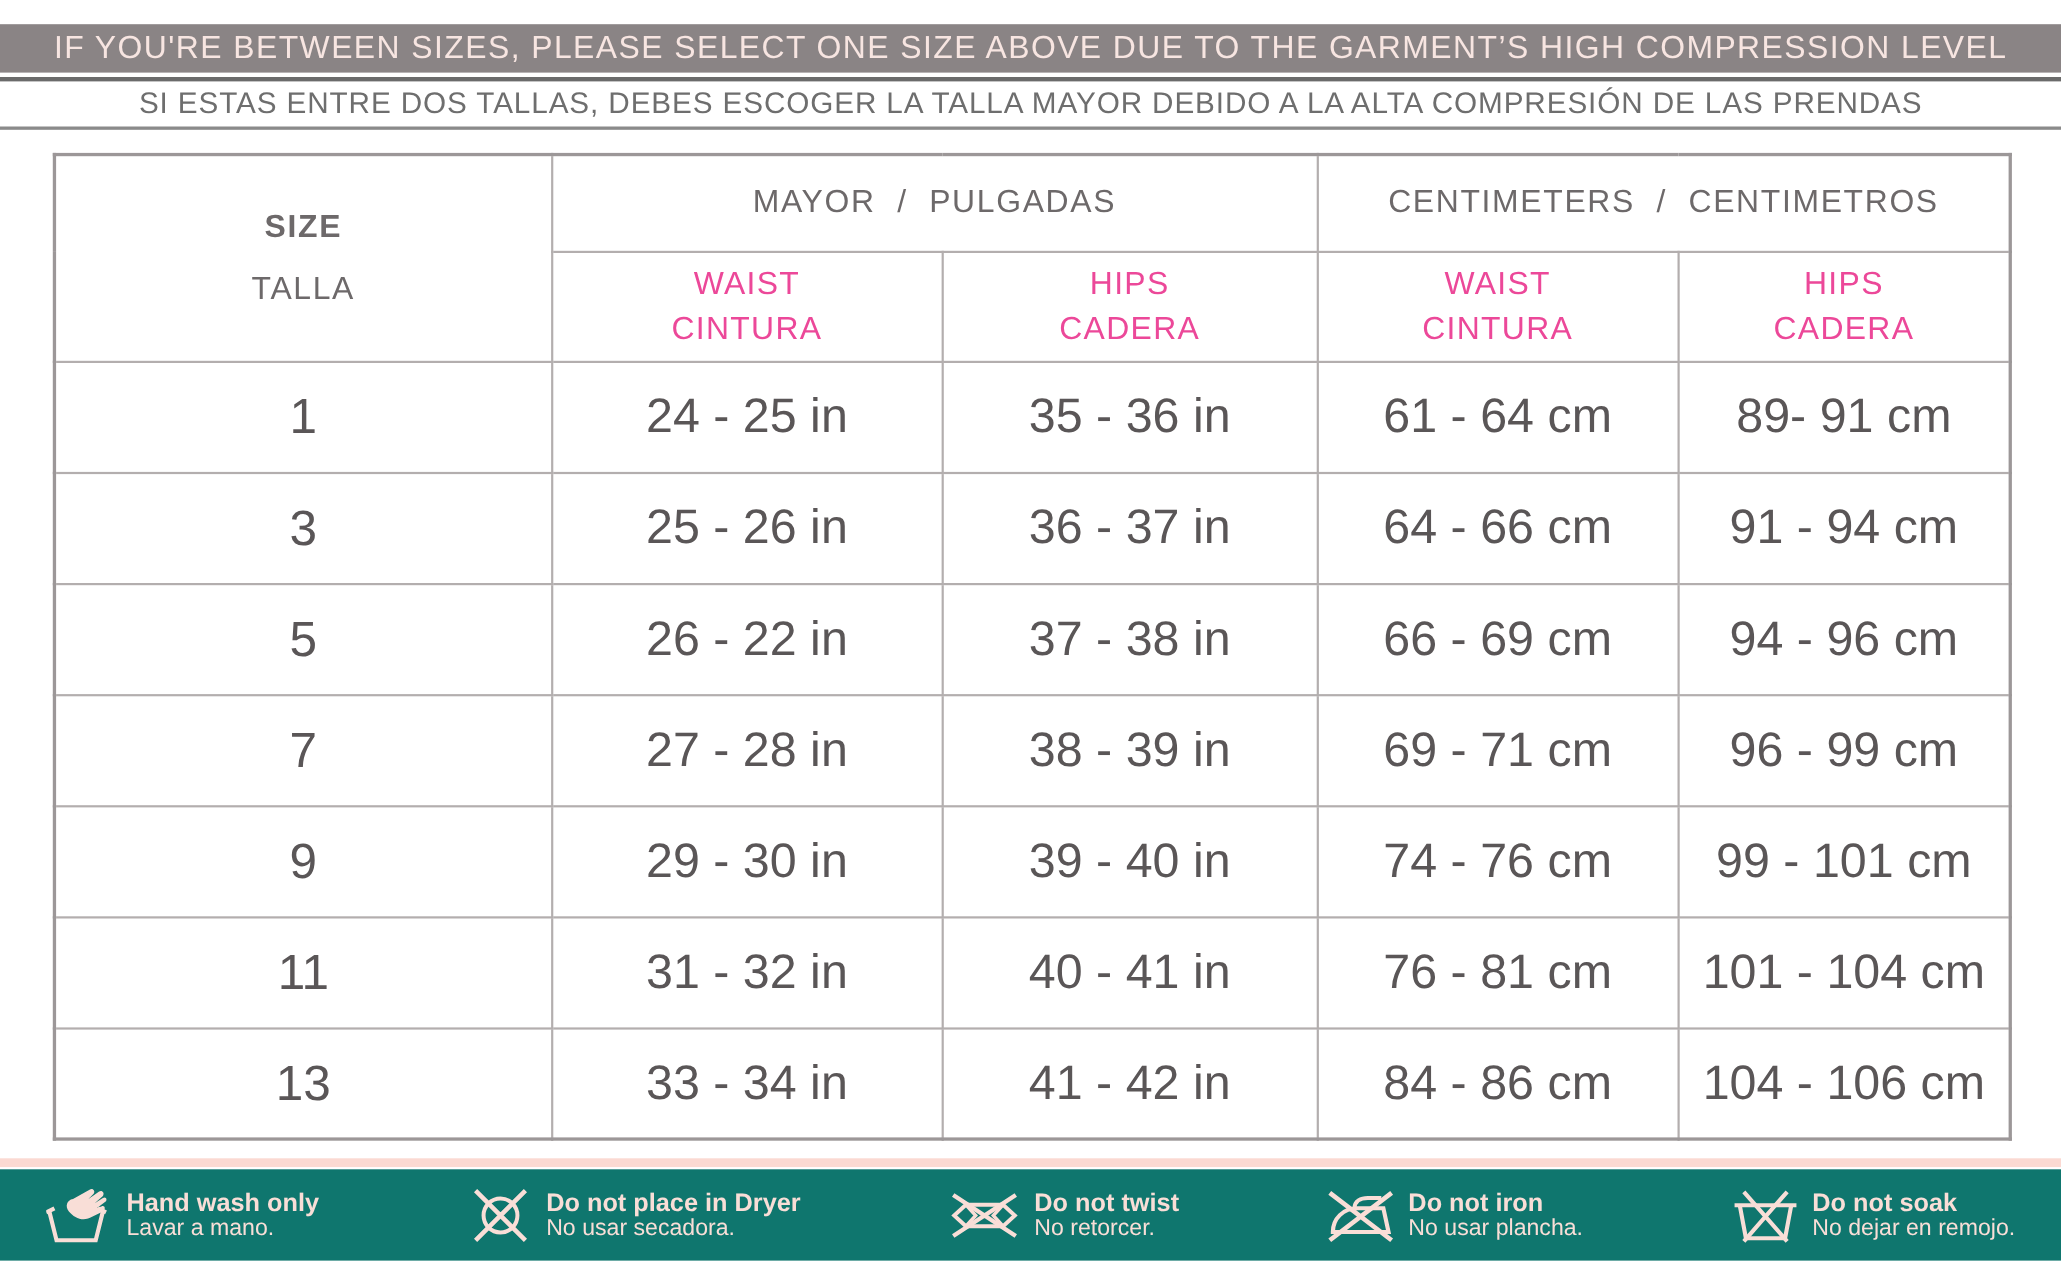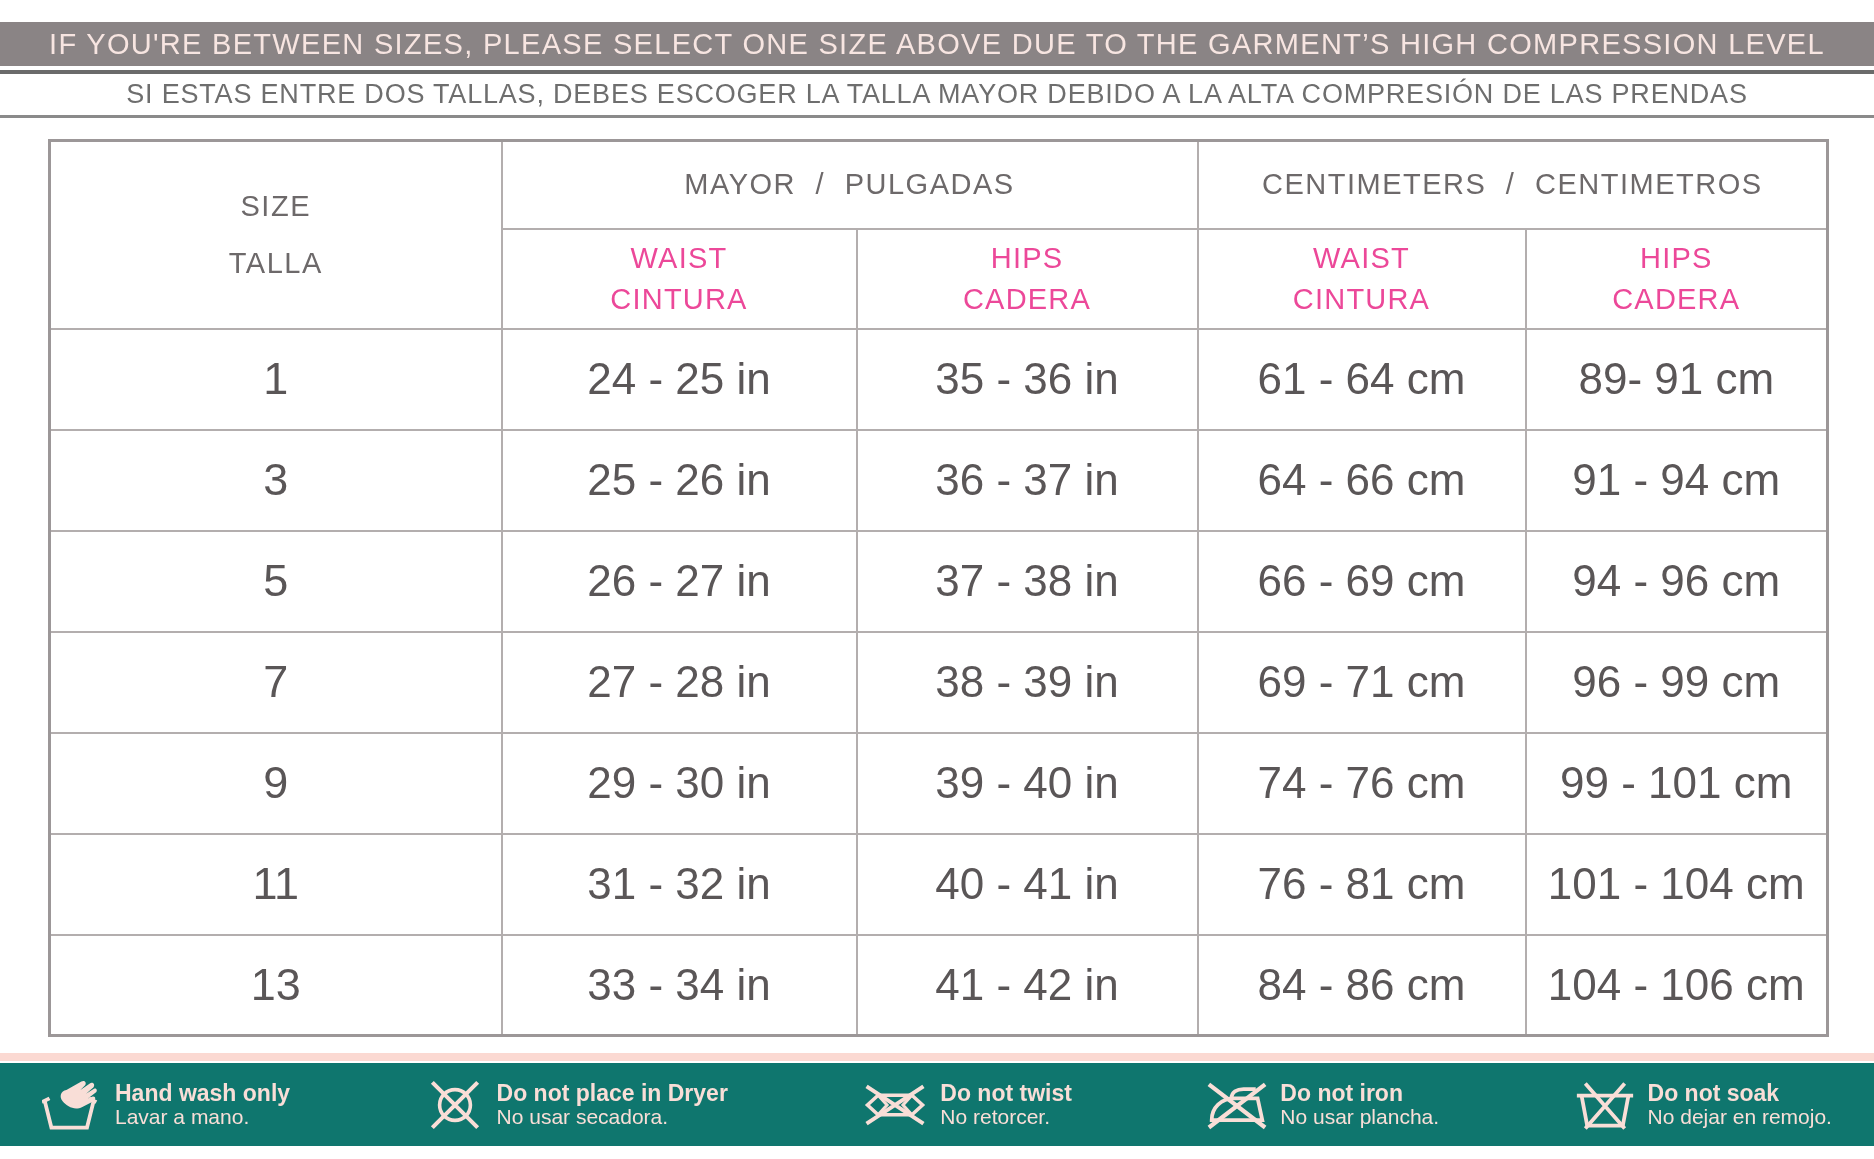--- a/index.html
+++ b/index.html
@@ -43,21 +43,21 @@
   table.size-table, table.size-table td, table.size-table th {
     border: 2px solid #b3aeae;
   }
   table.size-table { border: 3px solid #9c9798; }
   th, td { text-align: center; vertical-align: middle; font-weight: normal; }
 
   tr.group-row th { height: 88px; font-size: 29px; color: #6d696a; letter-spacing: 1.5px; word-spacing: 10px; }
   tr.sub-row th   { height: 100px; font-size: 29px; color: #ec4899; letter-spacing: 1.2px; line-height: 1.38; }
   th.size-cell { font-size: 36px; color: #6d696a; letter-spacing: 2px; }
   th.size-cell .size-line { display: block; }
-  th.size-cell .size-line:first-child { margin-bottom: 24px; }
+  th.size-cell .size-line:first-child { margin-bottom: 24px; font-weight: bold; }
 
   tr.data-row td { height: 101px; font-size: 44px; }
   tr.data-row td.col-size { font-size: 45px; }
 
   
   .pink-rule { margin-top: 16px; height: 8px; background: #fbd9d2; }
   .care-bar {
     margin-top: 2px;
     height: 83px;
     background: #0f766e;
@@ -118,21 +118,21 @@
   </tr>
   <tr class="data-row">
     <td class="col-size">3</td>
     <td>25 - 26 in</td>
     <td>36 - 37 in</td>
     <td>64 - 66 cm</td>
     <td>91 - 94 cm</td>
   </tr>
   <tr class="data-row">
     <td class="col-size">5</td>
-    <td>26 - 27 in</td>
+    <td>26 - 22 in</td>
     <td>37 - 38 in</td>
     <td>66 - 69 cm</td>
     <td>94 - 96 cm</td>
   </tr>
   <tr class="data-row">
     <td class="col-size">7</td>
     <td>27 - 28 in</td>
     <td>38 - 39 in</td>
     <td>69 - 71 cm</td>
     <td>96 - 99 cm</td>

